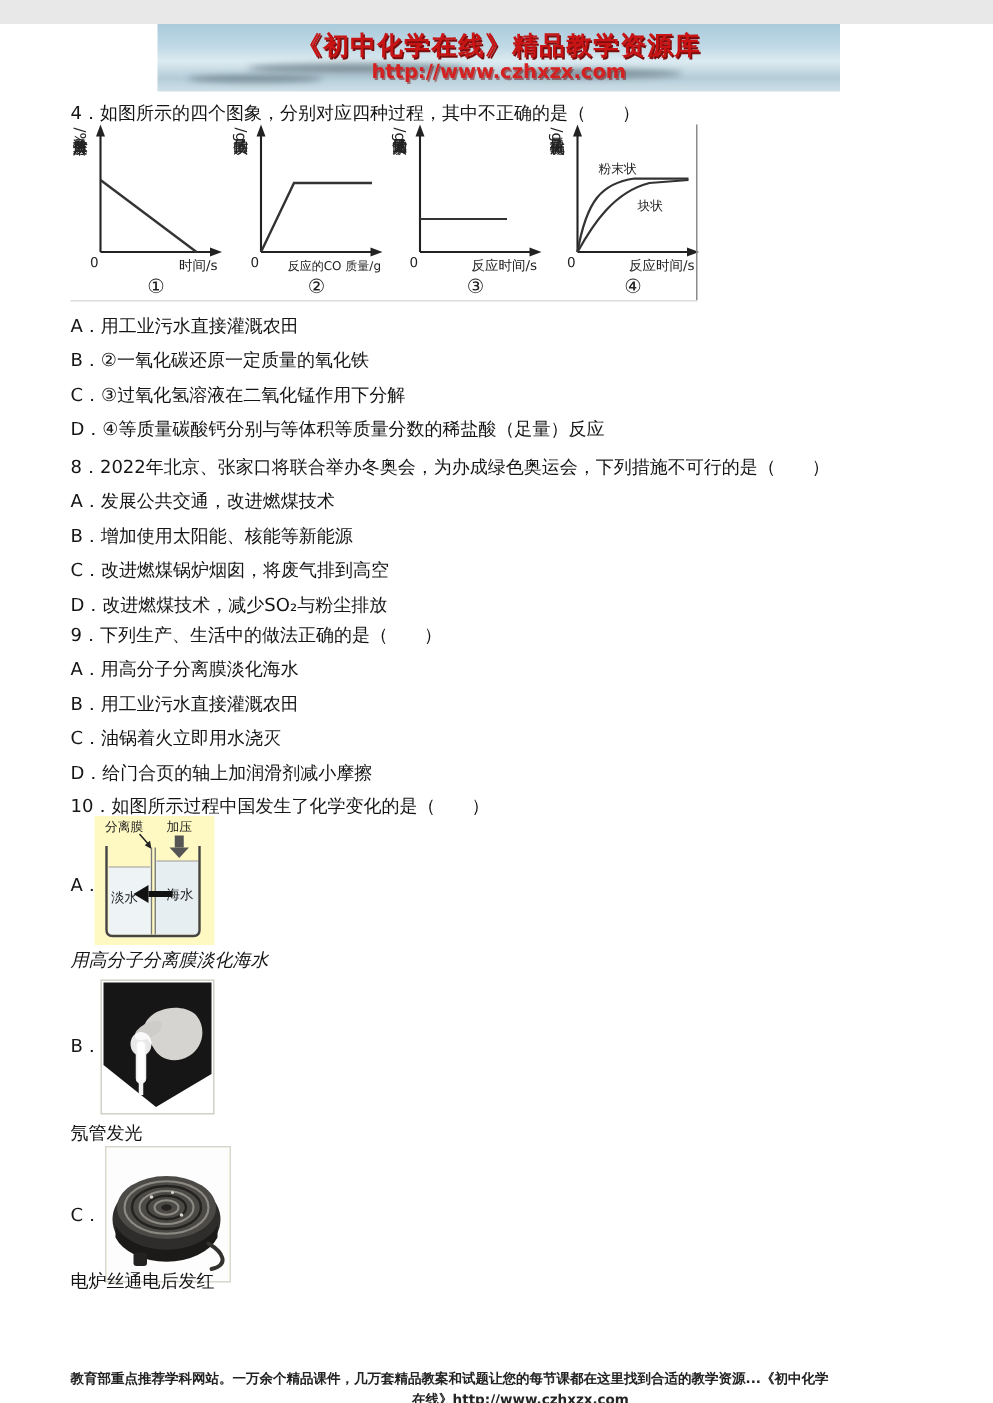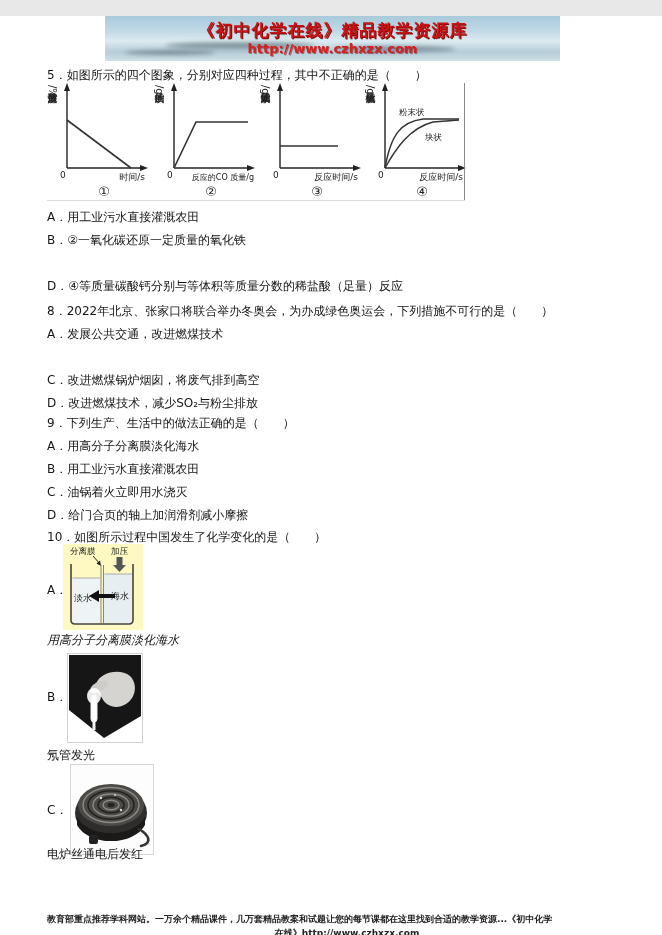--- a/index.html
+++ b/index.html
@@ -57,21 +57,21 @@
 <div id="page">
 
   <div class="banner">
     <div class="streak s1"></div>
     <div class="streak s2"></div>
     <div class="streak s3"></div>
     <div class="banner-title">《初中化学在线》精品教学资源库</div>
     <div class="banner-url">http://www.czhxzx.com</div>
   </div>
 
-  <div class="tline" style="top:51px;">5．如图所示的四个图象，分别对应四种过程，其中不正确的是（　　）</div>
+  <div class="tline" style="top:51px;">4．如图所示的四个图象，分别对应四种过程，其中不正确的是（　　）</div>
 
   <div class="graphwrap g1">
     <div class="ylab">溶质质量分数/%</div>
     <svg class="gplot" width="90" height="102" viewBox="0 0 90 102">
       <line x1="8" y1="7" x2="8" y2="86" stroke="#222" stroke-width="1.4"></line>
       <polygon points="8,1 5,9 11,9" fill="#222"></polygon>
       <line x1="8" y1="86" x2="84" y2="86" stroke="#222" stroke-width="1.4"></line>
       <polygon points="89,86 81,83 81,89" fill="#222"></polygon>
       <line x1="8" y1="38" x2="72" y2="86" stroke="#333" stroke-width="1.6"></line>
       <text x="1" y="96" font-size="9">0</text>
@@ -122,24 +122,26 @@
       <text x="1" y="96" font-size="9">0</text>
       <text x="86" y="98" font-size="9" text-anchor="end">反应时间/s</text>
     </svg>
     <div class="gnum">④</div>
   </div>
   <div class="img-rborder"></div>
   <div class="img-bborder"></div>
 
   <div class="tline" style="top:193px;">A．用工业污水直接灌溉农田</div>
   <div class="tline" style="top:216px;">B．②一氧化碳还原一定质量的氧化铁</div>
+  <div class="tline" style="top:239px;">C．③过氧化氢溶液在二氧化锰作用下分解</div>
   <div class="tline" style="top:262px;">D．④等质量碳酸钙分别与等体积等质量分数的稀盐酸（足量）反应</div>
 
   <div class="tline" style="top:287px;">8．2022年北京、张家口将联合举办冬奥会，为办成绿色奥运会，下列措施不可行的是（　　）</div>
   <div class="tline" style="top:310px;">A．发展公共交通，改进燃煤技术</div>
+  <div class="tline" style="top:333px;">B．增加使用太阳能、核能等新能源</div>
   <div class="tline" style="top:356px;">C．改进燃煤锅炉烟囱，将废气排到高空</div>
   <div class="tline" style="top:379px;">D．改进燃煤技术，减少SO₂与粉尘排放</div>
 
   <div class="tline" style="top:399px;">9．下列生产、生活中的做法正确的是（　　）</div>
   <div class="tline" style="top:422px;">A．用高分子分离膜淡化海水</div>
   <div class="tline" style="top:445px;">B．用工业污水直接灌溉农田</div>
   <div class="tline" style="top:468px;">C．油锅着火立即用水浇灭</div>
   <div class="tline" style="top:491px;">D．给门合页的轴上加润滑剂减小摩擦</div>
 
   <div class="tline" style="top:513px;">10．如图所示过程中国发生了化学变化的是（　　）</div>

